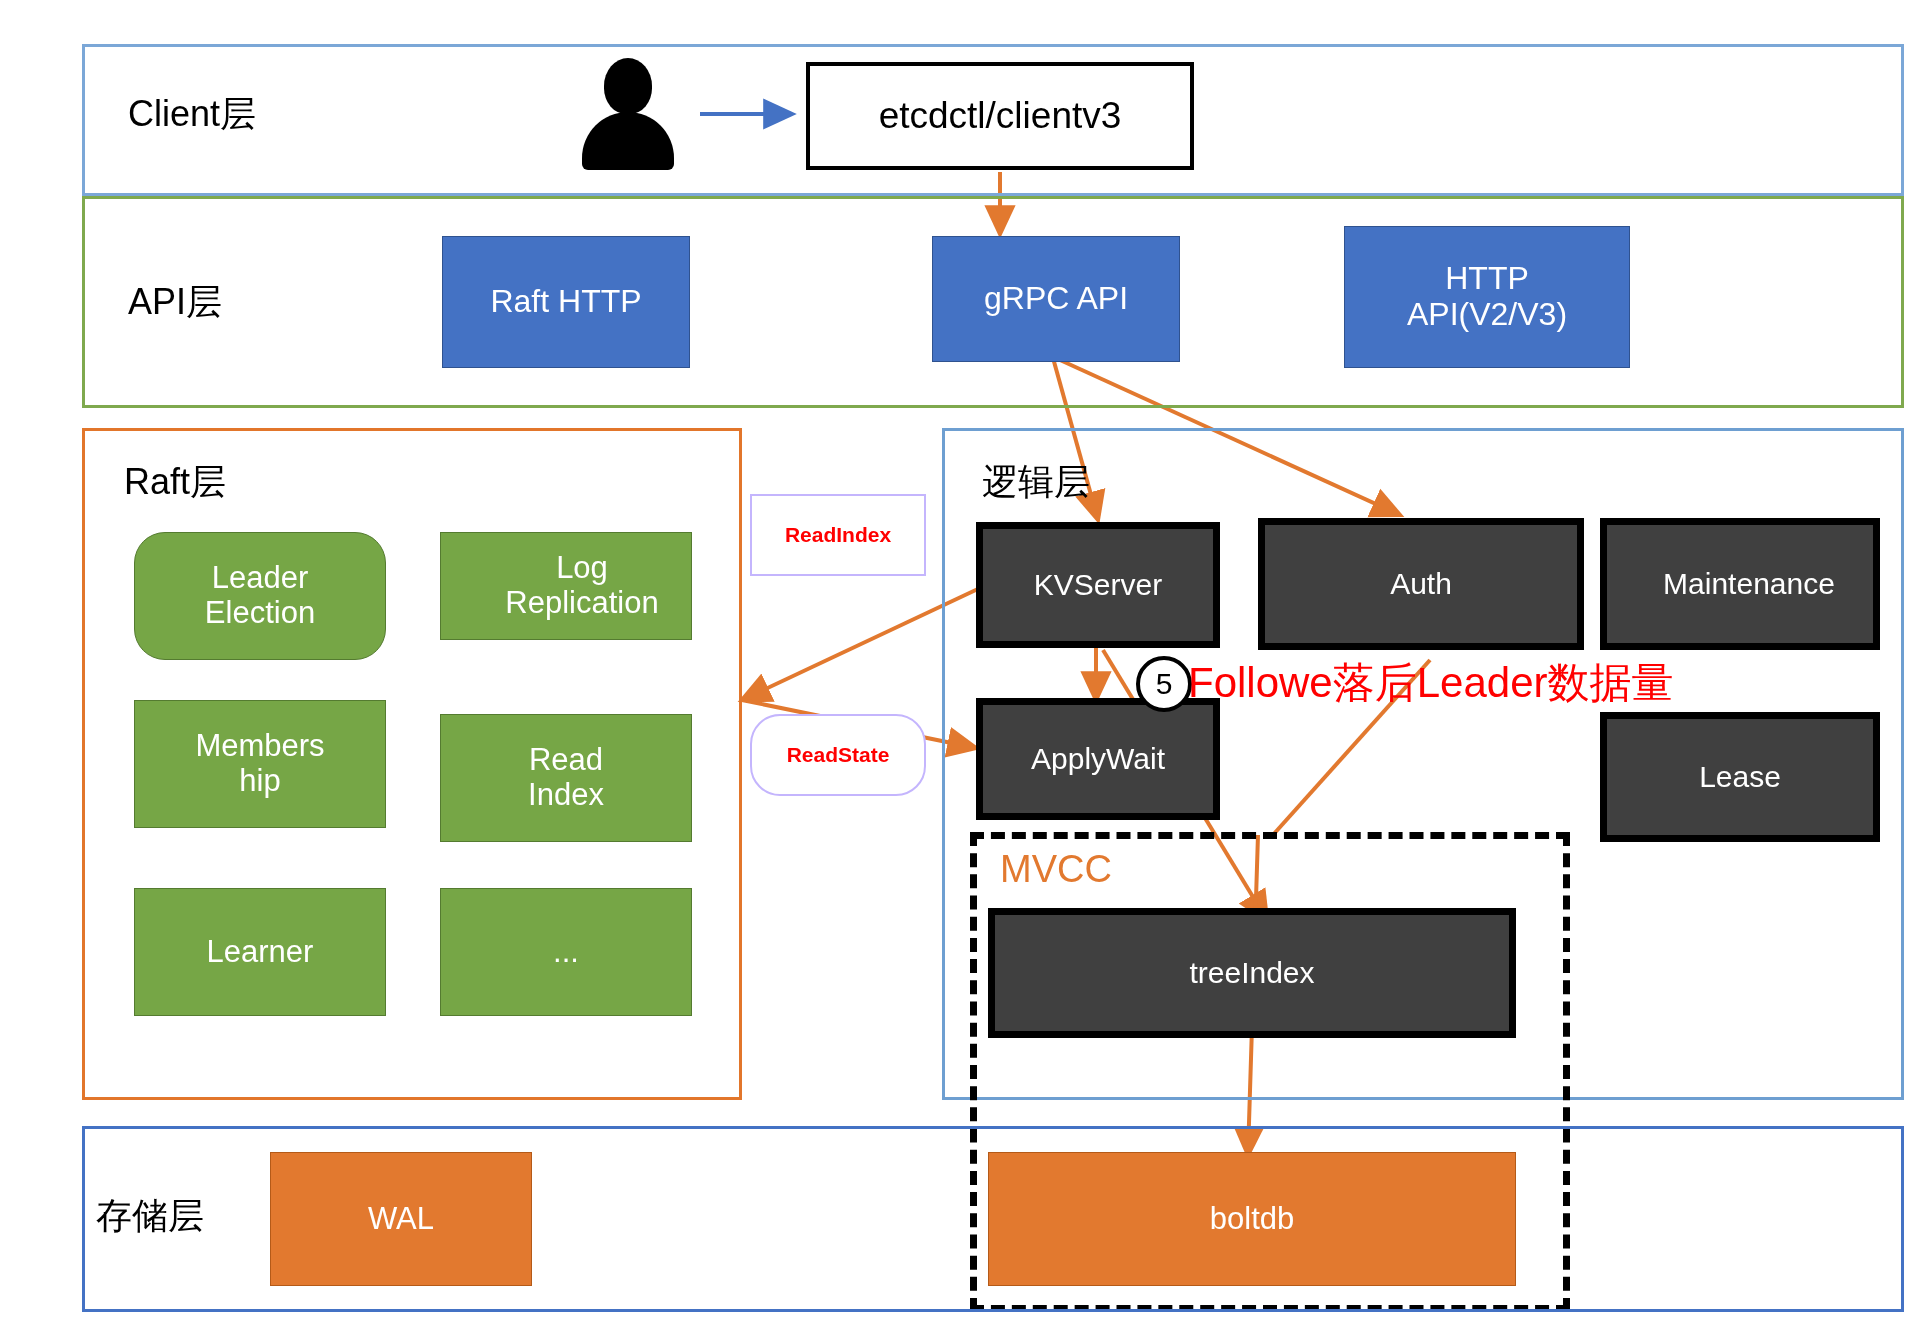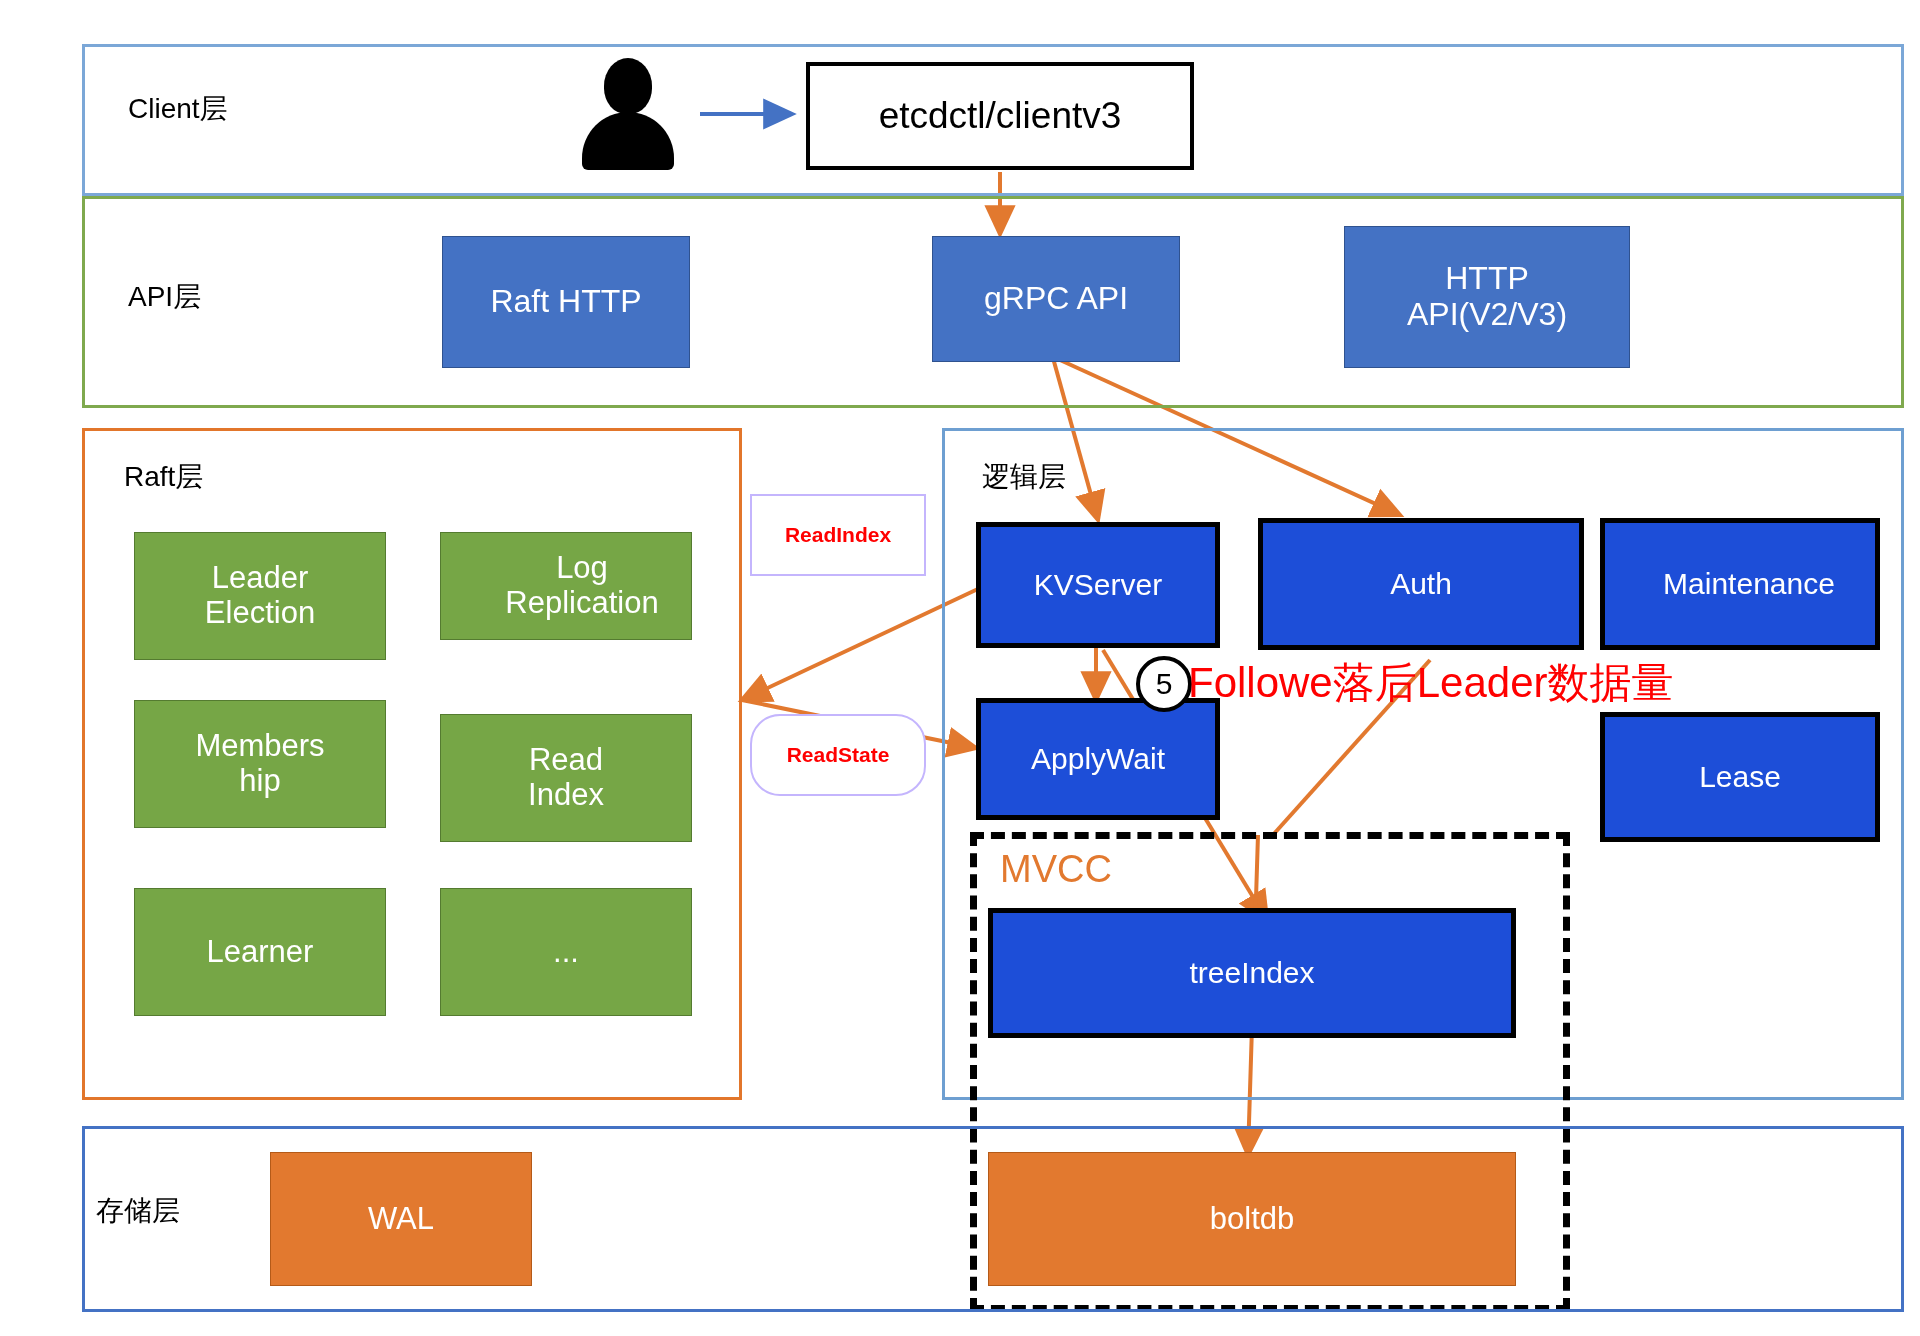--- a/index.html
+++ b/index.html
@@ -7,29 +7,29 @@
   #canvas{position:relative;width:1920px;height:1336px;background:#fff;overflow:hidden;}
 
   
   .layer-box{position:absolute;box-sizing:border-box;background:transparent;}
   .layer-client{left:82px;top:44px;width:1822px;height:152px;border:3px solid #7BA7D7;}
   .layer-api{left:82px;top:196px;width:1822px;height:212px;border:3px solid #7FA94E;}
   .layer-raft{left:82px;top:428px;width:660px;height:672px;border:3px solid #E2762B;}
   .layer-logic{left:942px;top:428px;width:962px;height:672px;border:3px solid #6E9FD1;}
   .layer-storage{left:82px;top:1126px;width:1822px;height:186px;border:3px solid #4472C4;}
 
-  .layer-title{position:absolute;color:#000;font-size:28px;font-weight:400;white-space:nowrap;}
+  .layer-title{position:absolute;color:#000;font-size:36px;font-weight:400;white-space:nowrap;}
 
   
   .node{position:absolute;box-sizing:border-box;display:flex;align-items:center;
         justify-content:center;text-align:center;color:#fff;line-height:1.12;
         font-size:30px;white-space:pre-line;}
   .node.api{background:#4472C4;border:1px solid #2F528F;font-size:32px;}
   .node.raft{background:#76A646;border:1px solid #547B30;font-size:31px;}
-  .node.logic{background:#1d4ed8;border:5px solid #000000;font-size:30px;}
+  .node.logic{background:#404040;border:7px solid #000000;font-size:30px;}
   .node.store{background:#E2792F;border:1px solid #B45A18;font-size:31px;}
 
   
   .etcdctl-box{position:absolute;left:806px;top:62px;width:388px;height:108px;
     box-sizing:border-box;border:4px solid #000;background:#fff;color:#000;
     display:flex;align-items:center;justify-content:center;font-size:37px;}
 
   
   .person{position:absolute;left:578px;top:58px;width:100px;height:110px;}
   .person .head{position:absolute;left:26px;top:0;width:48px;height:56px;
@@ -107,21 +107,21 @@
   <div class="layer-title" style="left:128px;top:278px;">API层</div>
 
   <div class="node api" style="left:442px;top:236px;width:248px;height:132px;">Raft HTTP</div>
   <div class="node api" style="left:932px;top:236px;width:248px;height:126px;">gRPC API</div>
   <div class="node api" style="left:1344px;top:226px;width:286px;height:142px;">HTTP
 API(V2/V3)</div>
 
   <div class="layer-box layer-raft"></div>
   <div class="layer-title" style="left:124px;top:458px;">Raft层</div>
 
-  <div class="node raft" style="left:134px;top:532px;width:252px;height:128px;">Leader
+  <div class="node raft" style="left:134px;top:532px;width:252px;height:128px;border-radius:31px;">Leader
 Election</div>
   <div class="node raft" style="left:440px;top:532px;width:252px;height:108px;padding-left:32px;">Log
 Replication</div>
   <div class="node raft" style="left:134px;top:700px;width:252px;height:128px;">Members
 hip</div>
   <div class="node raft" style="left:440px;top:714px;width:252px;height:128px;">Read
 Index</div>
   <div class="node raft" style="left:134px;top:888px;width:252px;height:128px;">Learner</div>
   <div class="node raft" style="left:440px;top:888px;width:252px;height:128px;">...</div>
 

